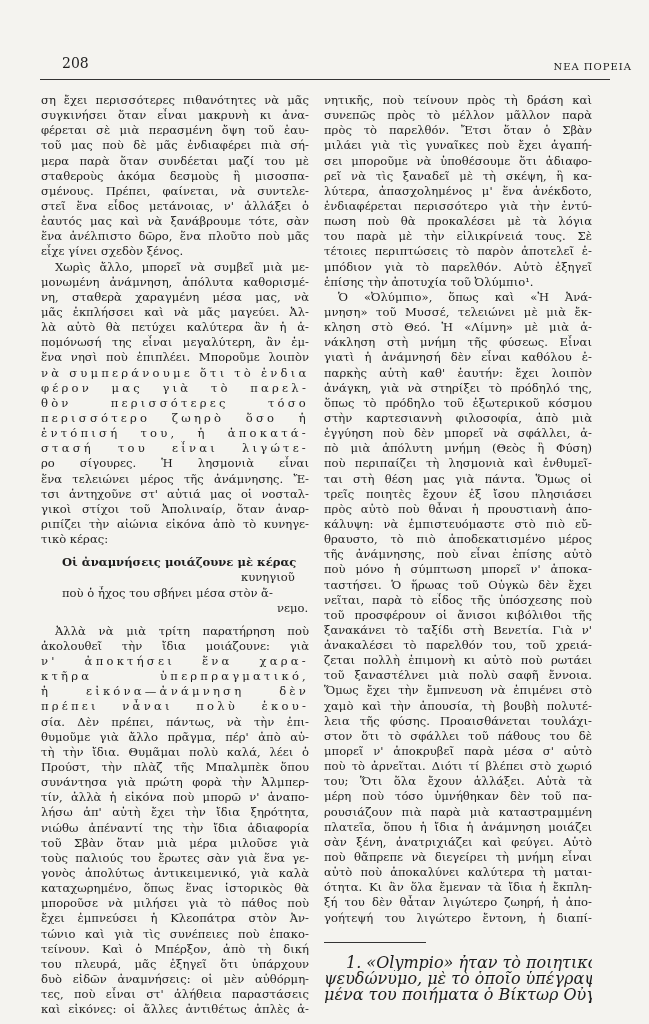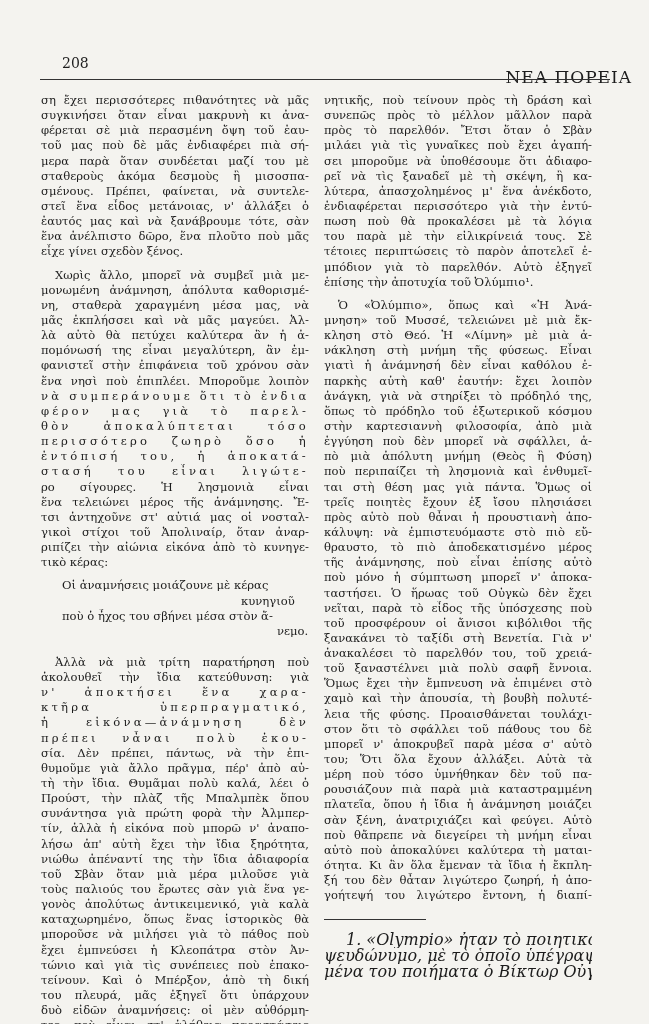--- a/index.html
+++ b/index.html
@@ -1,32 +1,32 @@
 <!DOCTYPE html>
 <html><head>
 <meta charset="utf-8">
 <style>
   html,body{margin:0;padding:0;background:#f4f3ef;}
   body{width:649px;height:1024px;position:relative;overflow:hidden;
        font-family:"DejaVu Serif","Liberation Serif",serif;color:#1c1c1c;}
   .header{position:absolute;left:40px;top:55px;width:570px;height:22px;margin-left:22px;}
   .page-num{position:absolute;left:0;top:0;font-size:14px;}
-  .running-title{position:absolute;right:0;top:12px;font-size:17px;letter-spacing:1px;}
+  .running-title{position:absolute;right:0;top:6px;font-size:10px;letter-spacing:1px;}
   .rule{position:absolute;left:40px;top:79px;width:570px;height:0;border-top:1.4px solid #333;}
   .col{position:absolute;top:93px;width:268px;}
   .col-left{left:41px;}
   .col-right{left:324px;}
   .line{font-size:11.6px;line-height:15.15px;height:15.15px;white-space:nowrap;
         text-align:justify;text-align-last:justify;overflow:hidden;}
   .line.last{text-align-last:left;}
-  .line.indent{padding-left:14px;margin-top:8px;}
+  .line.indent{padding-left:14px;}
   .line.spaced{letter-spacing:3.2px;}
   .gap{height:8px;}
   .poem .line{text-align:left;text-align-last:left;}
-  .poem .p1{padding-left:21px;}
+  .poem .p1{padding-left:21px;font-weight:bold;}
   .poem .p2{padding-left:200px;}
   .poem .p3{padding-left:21px;}
   .poem .p4{padding-left:236px;}
   .fn-rule{width:102px;border-top:1px solid #333;margin:16px 0 12px 0;}
   .footnote .line{font-style:italic;font-size:16px;line-height:16px;height:16px;}
   .footnote .line.first{padding-left:22px;}
 </style>
 </head>
 <body>
 
@@ -50,46 +50,45 @@
       <div class="line">ἕνα ἀνέλπιστο δῶρο, ἕνα πλοῦτο ποὺ μᾶς</div>
       <div class="line last">εἶχε γίνει σχεδὸν ξένος.</div>
     </div>
   <div id="l-p2">
       <div class="line indent">Χωρὶς ἄλλο, μπορεῖ νὰ συμβεῖ μιὰ με-</div>
       <div class="line">μονωμένη ἀνάμνηση, ἀπόλυτα καθορισμέ-</div>
       <div class="line">νη, σταθερὰ χαραγμένη μέσα μας, νὰ</div>
       <div class="line">μᾶς ἐκπλήσσει καὶ νὰ μᾶς μαγεύει. Ἀλ-</div>
       <div class="line">λὰ αὐτὸ θὰ πετύχει καλύτερα ἂν ἡ ἀ-</div>
       <div class="line">πομόνωσή της εἶναι μεγαλύτερη, ἂν ἐμ-</div>
-      <div class="line">φανιστεῖ στὴν ἐπιφάνεια τοῦ χρόνου σὰν</div>
       <div class="line">ἕνα νησὶ ποὺ ἐπιπλέει. Μποροῦμε λοιπὸν</div>
       <div class="line spaced">νὰ συμπεράνουμε ὅτι τὸ ἐνδια-</div>
       <div class="line spaced">φέρον μας γιὰ τὸ παρελ-</div>
-      <div class="line spaced">θὸν ἀποκαλύπτεται τόσο</div>
+      <div class="line spaced">θὸν περισσότερες τόσο</div>
       <div class="line spaced">περισσότερο ζωηρὸ ὅσο ἡ</div>
       <div class="line spaced">ἐντόπισή του, ἡ ἀποκατά-</div>
       <div class="line spaced">στασή του εἶναι λιγώτε-</div>
       <div class="line">ρο σίγουρες. Ἡ λησμονιὰ εἶναι</div>
       <div class="line">ἕνα τελειώνει μέρος τῆς ἀνάμνησης. Ἔ-</div>
       <div class="line">τσι ἀντηχοῦνε στ' αὐτιά μας οἱ νοσταλ-</div>
       <div class="line">γικοὶ στίχοι τοῦ Ἀπολιναίρ, ὅταν ἀναρ-</div>
       <div class="line">ριπίζει τὴν αἰώνια εἰκόνα ἀπὸ τὸ κυνηγε-</div>
       <div class="line last">τικὸ κέρας:</div>
     </div>
   <div class="gap"></div>
   <div class="poem" id="l-poem">
       <div class="line p1">Οἱ ἀναμνήσεις μοιάζουνε μὲ κέρας</div>
       <div class="line p2">κυνηγιοῦ</div>
       <div class="line p3">ποὺ ὁ ἦχος του σβήνει μέσα στὸν ἄ-</div>
       <div class="line last p4">νεμο.</div>
     </div>
   <div class="gap"></div>
   <div id="l-p3">
       <div class="line indent">Ἀλλὰ νὰ μιὰ τρίτη παρατήρηση ποὺ</div>
-      <div class="line">ἀκολουθεῖ τὴν ἴδια κατεύθυνση: γιὰ</div>
+      <div class="line">ἀκολουθεῖ τὴν ἴδια μοιάζουνε: γιὰ</div>
       <div class="line spaced">ν' ἀποκτήσει ἕνα χαρα-</div>
       <div class="line spaced">κτῆρα ὑπερπραγματικό,</div>
       <div class="line spaced">ἡ εἰκόνα—ἀνάμνηση δὲν</div>
       <div class="line spaced">πρέπει νἆναι πολὺ ἑκου-</div>
       <div class="line">σία. Δὲν πρέπει, πάντως, νὰ τὴν ἐπι-</div>
       <div class="line">θυμοῦμε γιὰ ἄλλο πρᾶγμα, πέρ' ἀπὸ αὐ-</div>
       <div class="line">τὴ τὴν ἴδια. Θυμᾶμαι πολὺ καλά, λέει ὁ</div>
       <div class="line">Προύστ, τὴν πλὰζ τῆς Μπαλμπὲκ ὅπου</div>
       <div class="line">συνάντησα γιὰ πρώτη φορὰ τὴν Ἀλμπερ-</div>
       <div class="line">τίν, ἀλλὰ ἡ εἰκόνα ποὺ μπορῶ ν' ἀναπο-</div>
@@ -144,26 +143,28 @@
       <div class="line">πρὸς αὐτὸ ποὺ θἆναι ἡ προυστιανὴ ἀπο-</div>
       <div class="line">κάλυψη: νὰ ἐμπιστευόμαστε στὸ πιὸ εὔ-</div>
       <div class="line">θραυστο, τὸ πιὸ ἀποδεκατισμένο μέρος</div>
       <div class="line">τῆς ἀνάμνησης, ποὺ εἶναι ἐπίσης αὐτὸ</div>
       <div class="line">ποὺ μόνο ἡ σύμπτωση μπορεῖ ν' ἀποκα-</div>
       <div class="line">ταστήσει. Ὁ ἥρωας τοῦ Οὐγκὼ δὲν ἔχει</div>
       <div class="line">νεῖται, παρὰ τὸ εἶδος τῆς ὑπόσχεσης ποὺ</div>
       <div class="line">τοῦ προσφέρουν οἱ ἄνισοι κιβόλιθοι τῆς</div>
       <div class="line">ξανακάνει τὸ ταξίδι στὴ Βενετία. Γιὰ ν'</div>
       <div class="line">ἀνακαλέσει τὸ παρελθόν του, τοῦ χρειά-</div>
+      <div class="line">ζεται πολλὴ ἐπιμονὴ κι αὐτὸ ποὺ ρωτάει</div>
       <div class="line">τοῦ ξαναστέλνει μιὰ πολὺ σαφῆ ἔννοια.</div>
       <div class="line">Ὅμως ἔχει τὴν ἔμπνευση νὰ ἐπιμένει στὸ</div>
       <div class="line">χαμὸ καὶ τὴν ἀπουσία, τὴ βουβὴ πολυτέ-</div>
       <div class="line">λεια τῆς φύσης. Προαισθάνεται τουλάχι-</div>
       <div class="line">στον ὅτι τὸ σφάλλει τοῦ πάθους του δὲ</div>
       <div class="line">μπορεῖ ν' ἀποκρυβεῖ παρὰ μέσα σ' αὐτὸ</div>
+      <div class="line">ποὺ τὸ ἀρνεῖται. Διότι τί βλέπει στὸ χωριό</div>
       <div class="line">του; Ὅτι ὅλα ἔχουν ἀλλάξει. Αὐτὰ τὰ</div>
       <div class="line">μέρη ποὺ τόσο ὑμνήθηκαν δὲν τοῦ πα-</div>
       <div class="line">ρουσιάζουν πιὰ παρὰ μιὰ καταστραμμένη</div>
       <div class="line">πλατεῖα, ὅπου ἡ ἴδια ἡ ἀνάμνηση μοιάζει</div>
       <div class="line">σὰν ξένη, ἀνατριχιάζει καὶ φεύγει. Αὐτὸ</div>
       <div class="line">ποὺ θἄπρεπε νὰ διεγείρει τὴ μνήμη εἶναι</div>
       <div class="line">αὐτὸ ποὺ ἀποκαλύνει καλύτερα τὴ μαται-</div>
       <div class="line">ότητα. Κι ἂν ὅλα ἔμεναν τὰ ἴδια ἡ ἔκπλη-</div>
       <div class="line">ξή του δὲν θἆταν λιγώτερο ζωηρή, ἡ ἀπο-</div>
       <div class="line">γοήτεψή του λιγώτερο ἔντονη, ἡ διαπί-</div>

